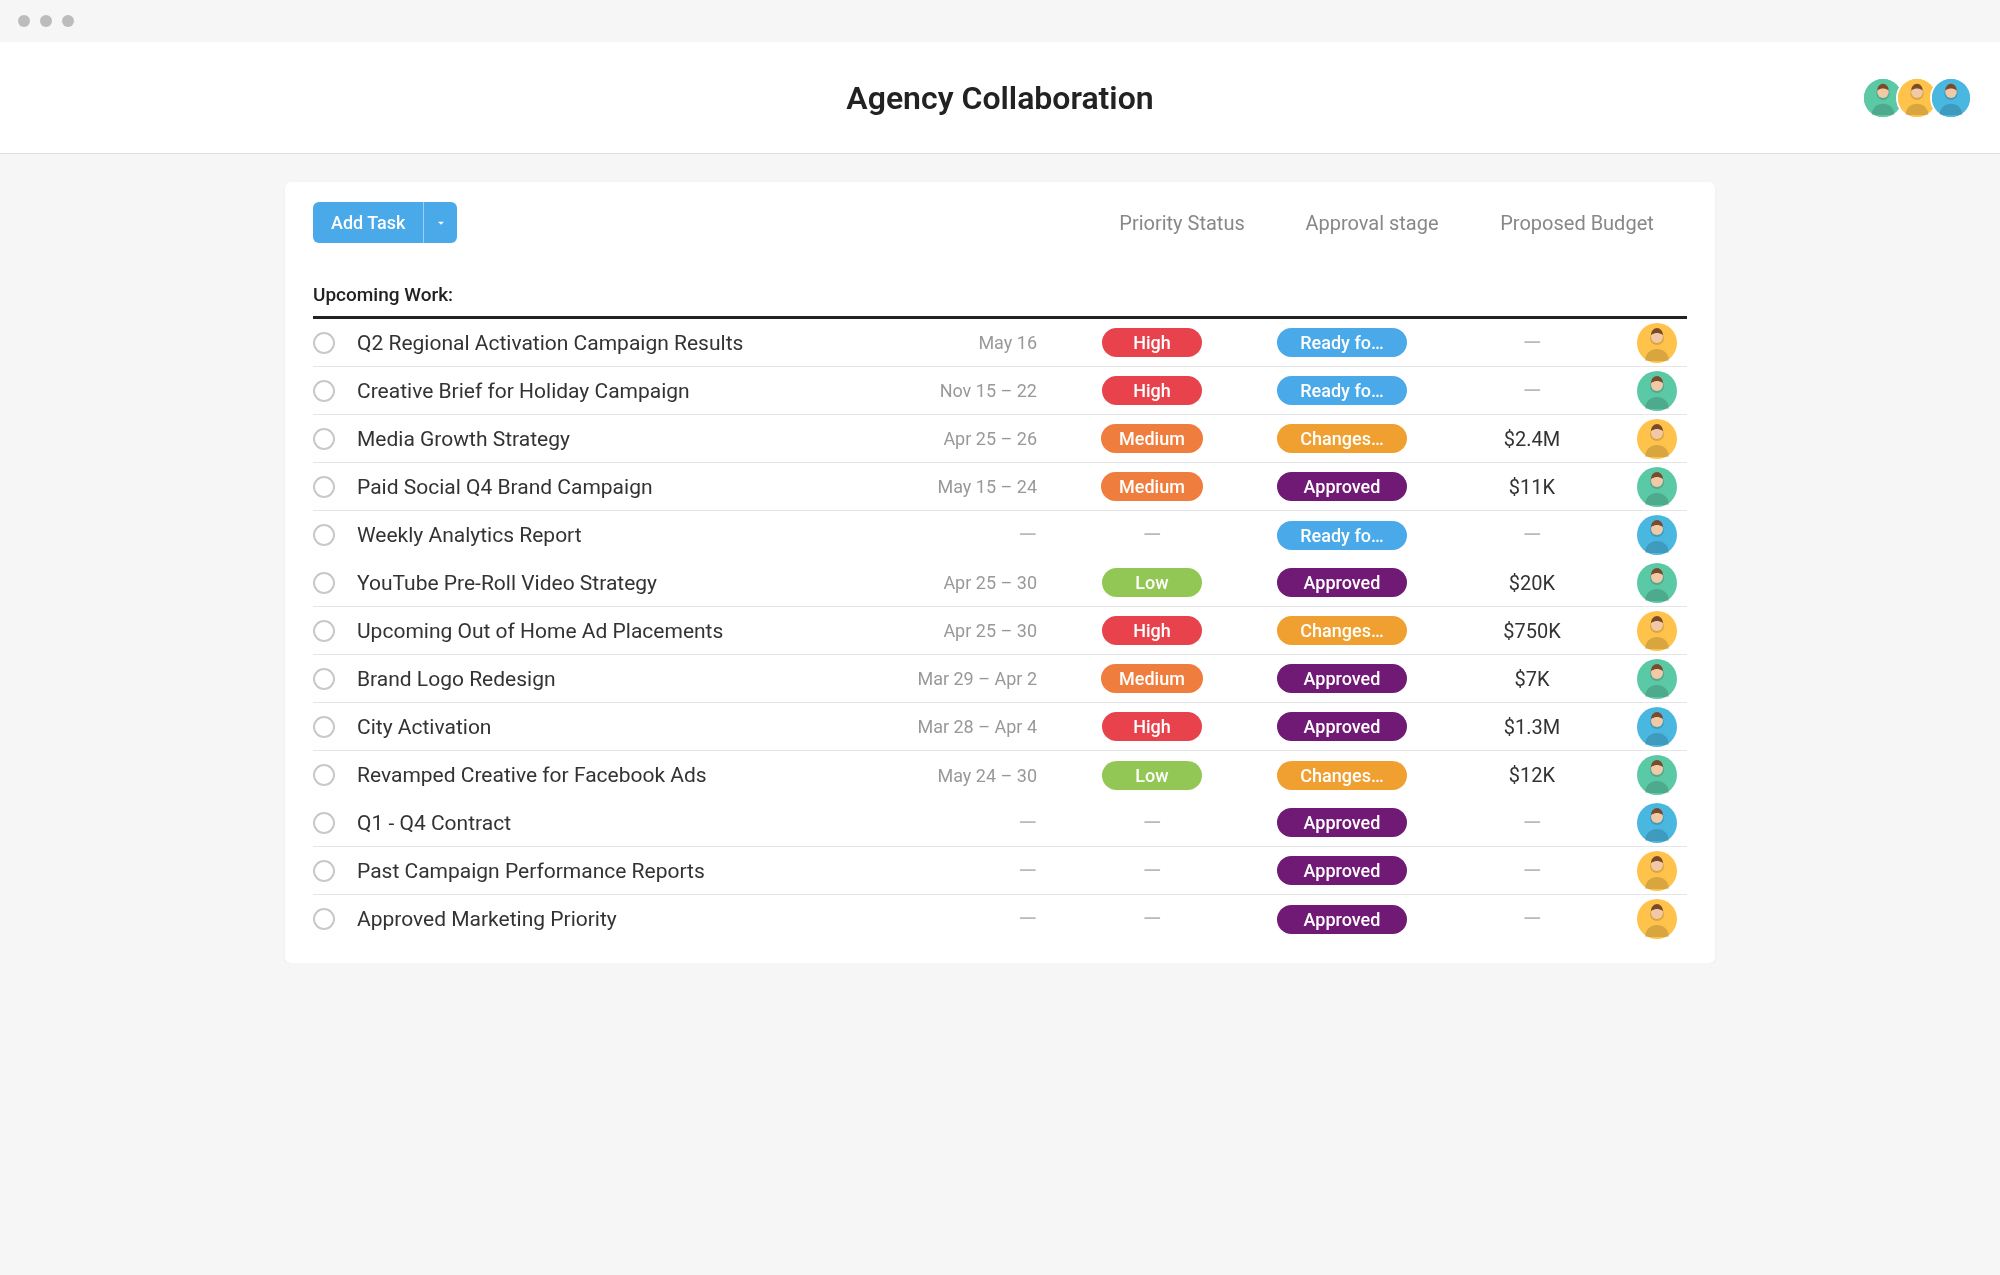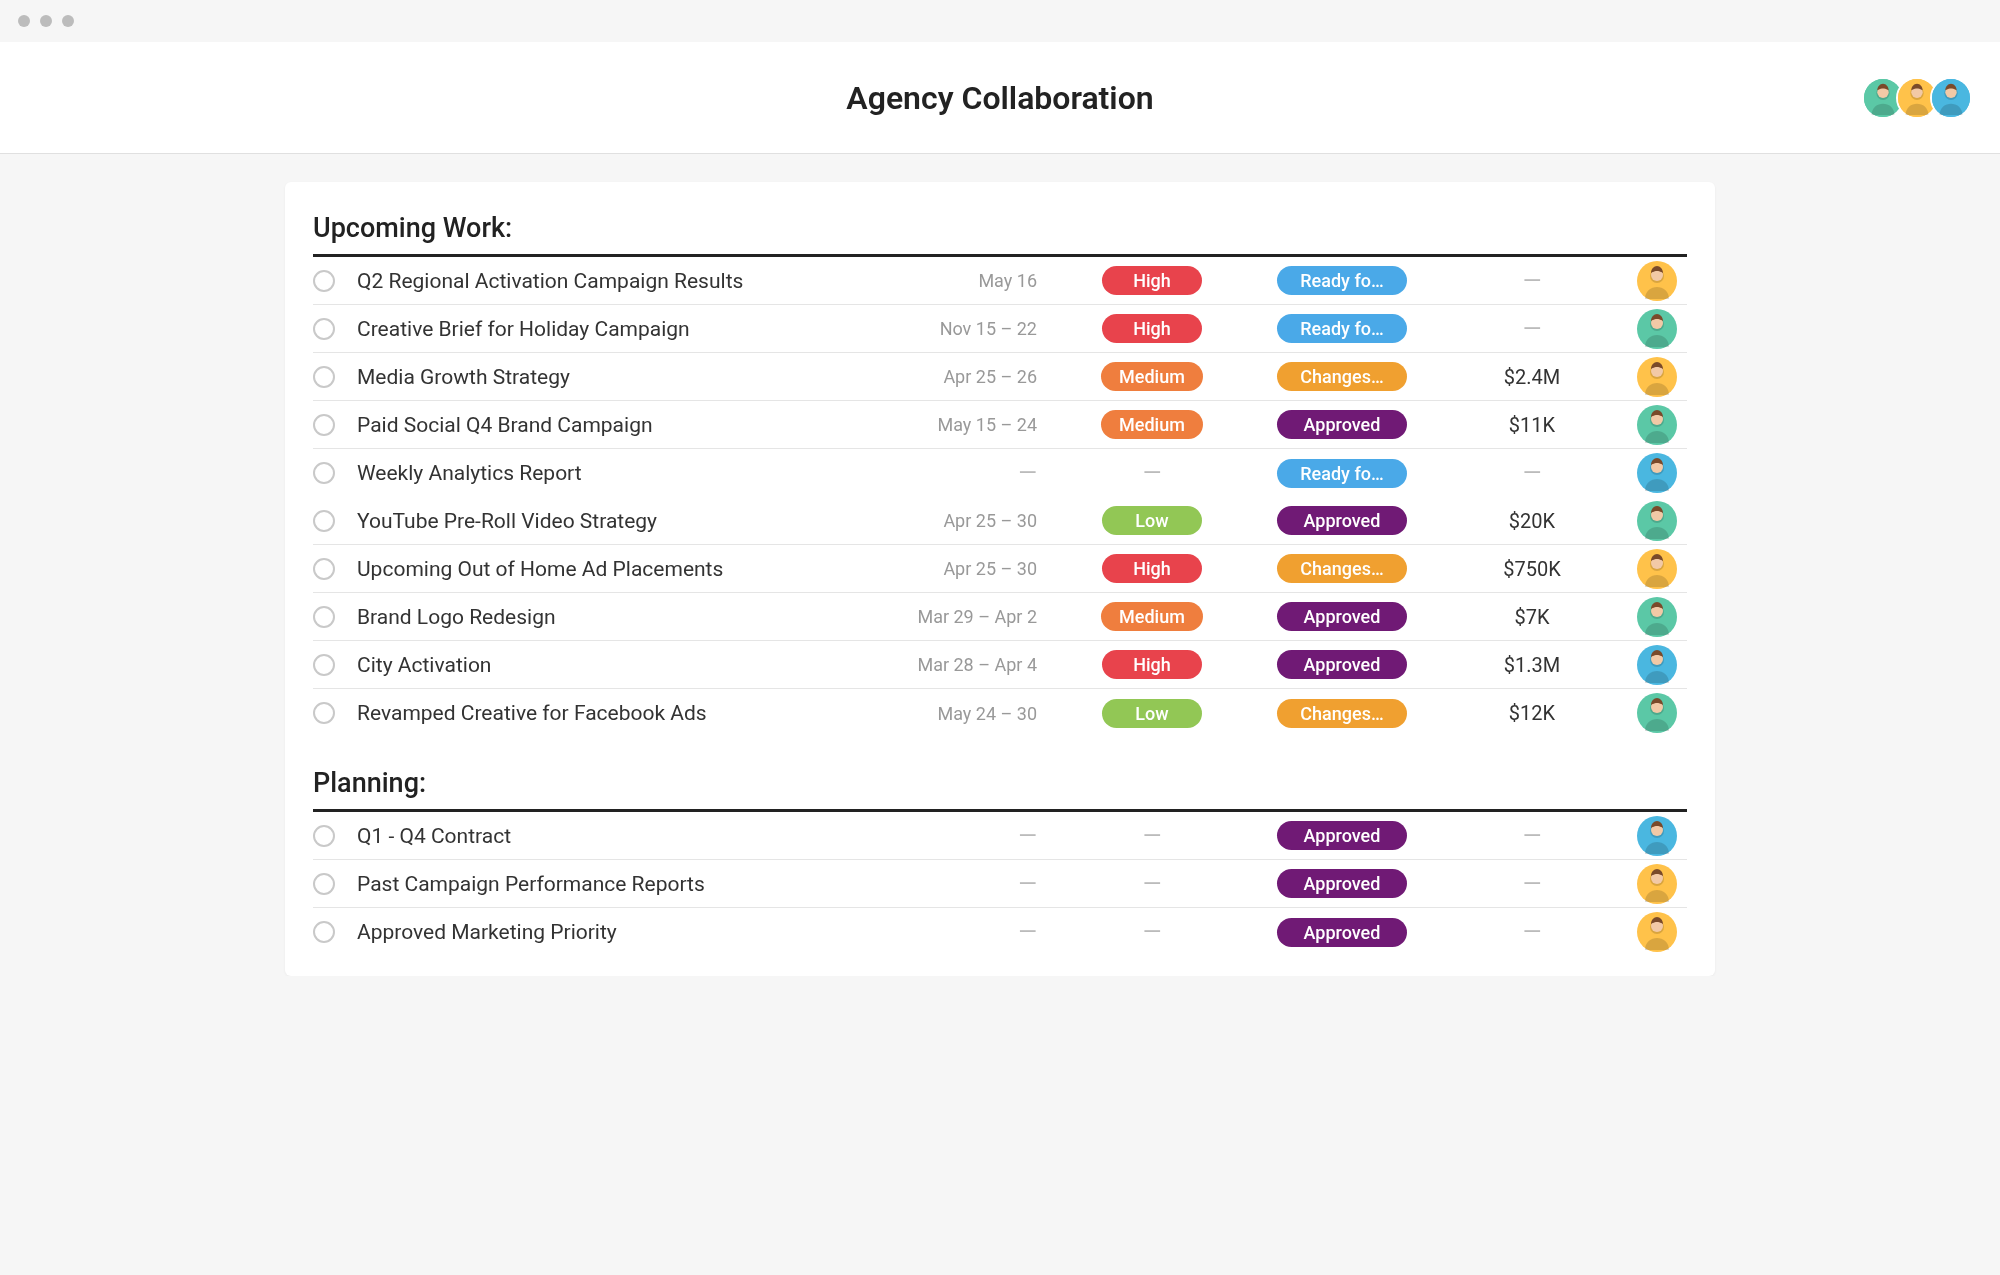--- a/index.html
+++ b/index.html
@@ -28,21 +28,21 @@
     .addbtn-drop { background:#4aa9e8; color:#fff; border:none; border-left:1px solid rgba(255,255,255,0.45); border-radius:0 6px 6px 0; width:34px; cursor:pointer; display:flex; align-items:center; justify-content:center; }
     .addbtn-drop svg { width:14px; height:14px; }
 
     .col-headers { margin-left:auto; display:flex; gap:0; color:#888; font-size:20px; font-weight:400; }
     .col-headers span { text-align:center; }
     .ch-priority { width:190px; }
     .ch-approval { width:190px; }
     .ch-budget { width:220px; }
 
     .section { padding:0 28px; }
-    .section h2 { font-size:27px; font-weight:500; color:#222; padding:30px 0 10px 0; border-bottom:3px solid #222; }
+    .section h2 { font-size:19px; font-weight:500; color:#222; padding:30px 0 10px 0; border-bottom:3px solid #222; }
 
     .row { display:flex; align-items:center; height:48px; border-bottom:1px solid #e5e5e5; }
     .row:last-child { border-bottom:none; }
     .cb { width:22px; height:22px; border:2px solid #c9c9c9; border-radius:50%; margin-right:22px; flex-shrink:0; cursor:pointer; }
     .title { font-size:21px; color:#333; flex:0 0 auto; }
     .spacer { flex:1; }
     .date { color:#999; font-size:18px; width:160px; text-align:right; padding-right:20px; }
     .priority { width:190px; display:flex; justify-content:center;align-items:flex-end; }
     .approval { width:190px; display:flex; justify-content:center; }
     .budget { width:190px; text-align:center; color:#333; font-size:20px; }
@@ -99,20 +99,35 @@
           <path d="M8 38c0-8 6-12 12-12s12 4 12 12" fill="rgba(0,0,0,0.15)"></path>
           <circle cx="20" cy="14" r="6" fill="#f2c9a6"></circle>
           <path d="M14 12c0-4 3-7 6-7s6 3 6 7c0 0-3-2-6-2s-6 2-6 2z" fill="#7a4a2a"></path>
         </svg>
       </div>
     </div>
 </div>
 
 <div class="panel">
 
+  <div class="topbar">
+    <div class="addbtn-wrap">
+      <button class="addbtn">Add Task</button>
+      <button class="addbtn-drop">
+        <svg viewBox="0 0 24 24">
+            <path fill="#fff" d="M7 10l5 5 5-5z"></path>
+          </svg>
+      </button>
+    </div>
+    <div class="col-headers">
+      <span class="ch-priority">Priority Status</span>
+      <span class="ch-approval">Approval stage</span>
+      <span class="ch-budget">Proposed Budget</span>
+    </div>
+  </div>
 
   <div id="sections">
       <div class="section">
         <h2>Upcoming Work:</h2>
         <div class="row">
           <div class="cb"></div>
           <div class="title">Q2 Regional Activation Campaign Results</div>
           <div class="spacer"></div>
           <div class="date">May 16</div>
           <div class="priority">
@@ -347,21 +362,20 @@
                 <circle cx="20" cy="15" r="7" fill="rgba(0,0,0,0.15)"></circle>
                 <path d="M8 38c0-8 6-12 12-12s12 4 12 12" fill="rgba(0,0,0,0.15)"></path>
                 <circle cx="20" cy="14" r="6" fill="#f2c9a6"></circle>
                 <path d="M14 12c0-4 3-7 6-7s6 3 6 7c0 0-3-2-6-2s-6 2-6 2z" fill="#7a4a2a"></path>
               </svg>
             </div>
           </div>
         </div>
       </div>
       <div class="section">
-        <h2>Planning:</h2>
         <div class="row">
           <div class="cb"></div>
           <div class="title">Q1 - Q4 Contract</div>
           <div class="spacer"></div>
           <div class="date"><span class="dash">—</span></div>
           <div class="priority">
             <span class="dash">—</span>
           </div>
           <div class="approval">
             <span class="pill wide a-approved">Approved</span>

